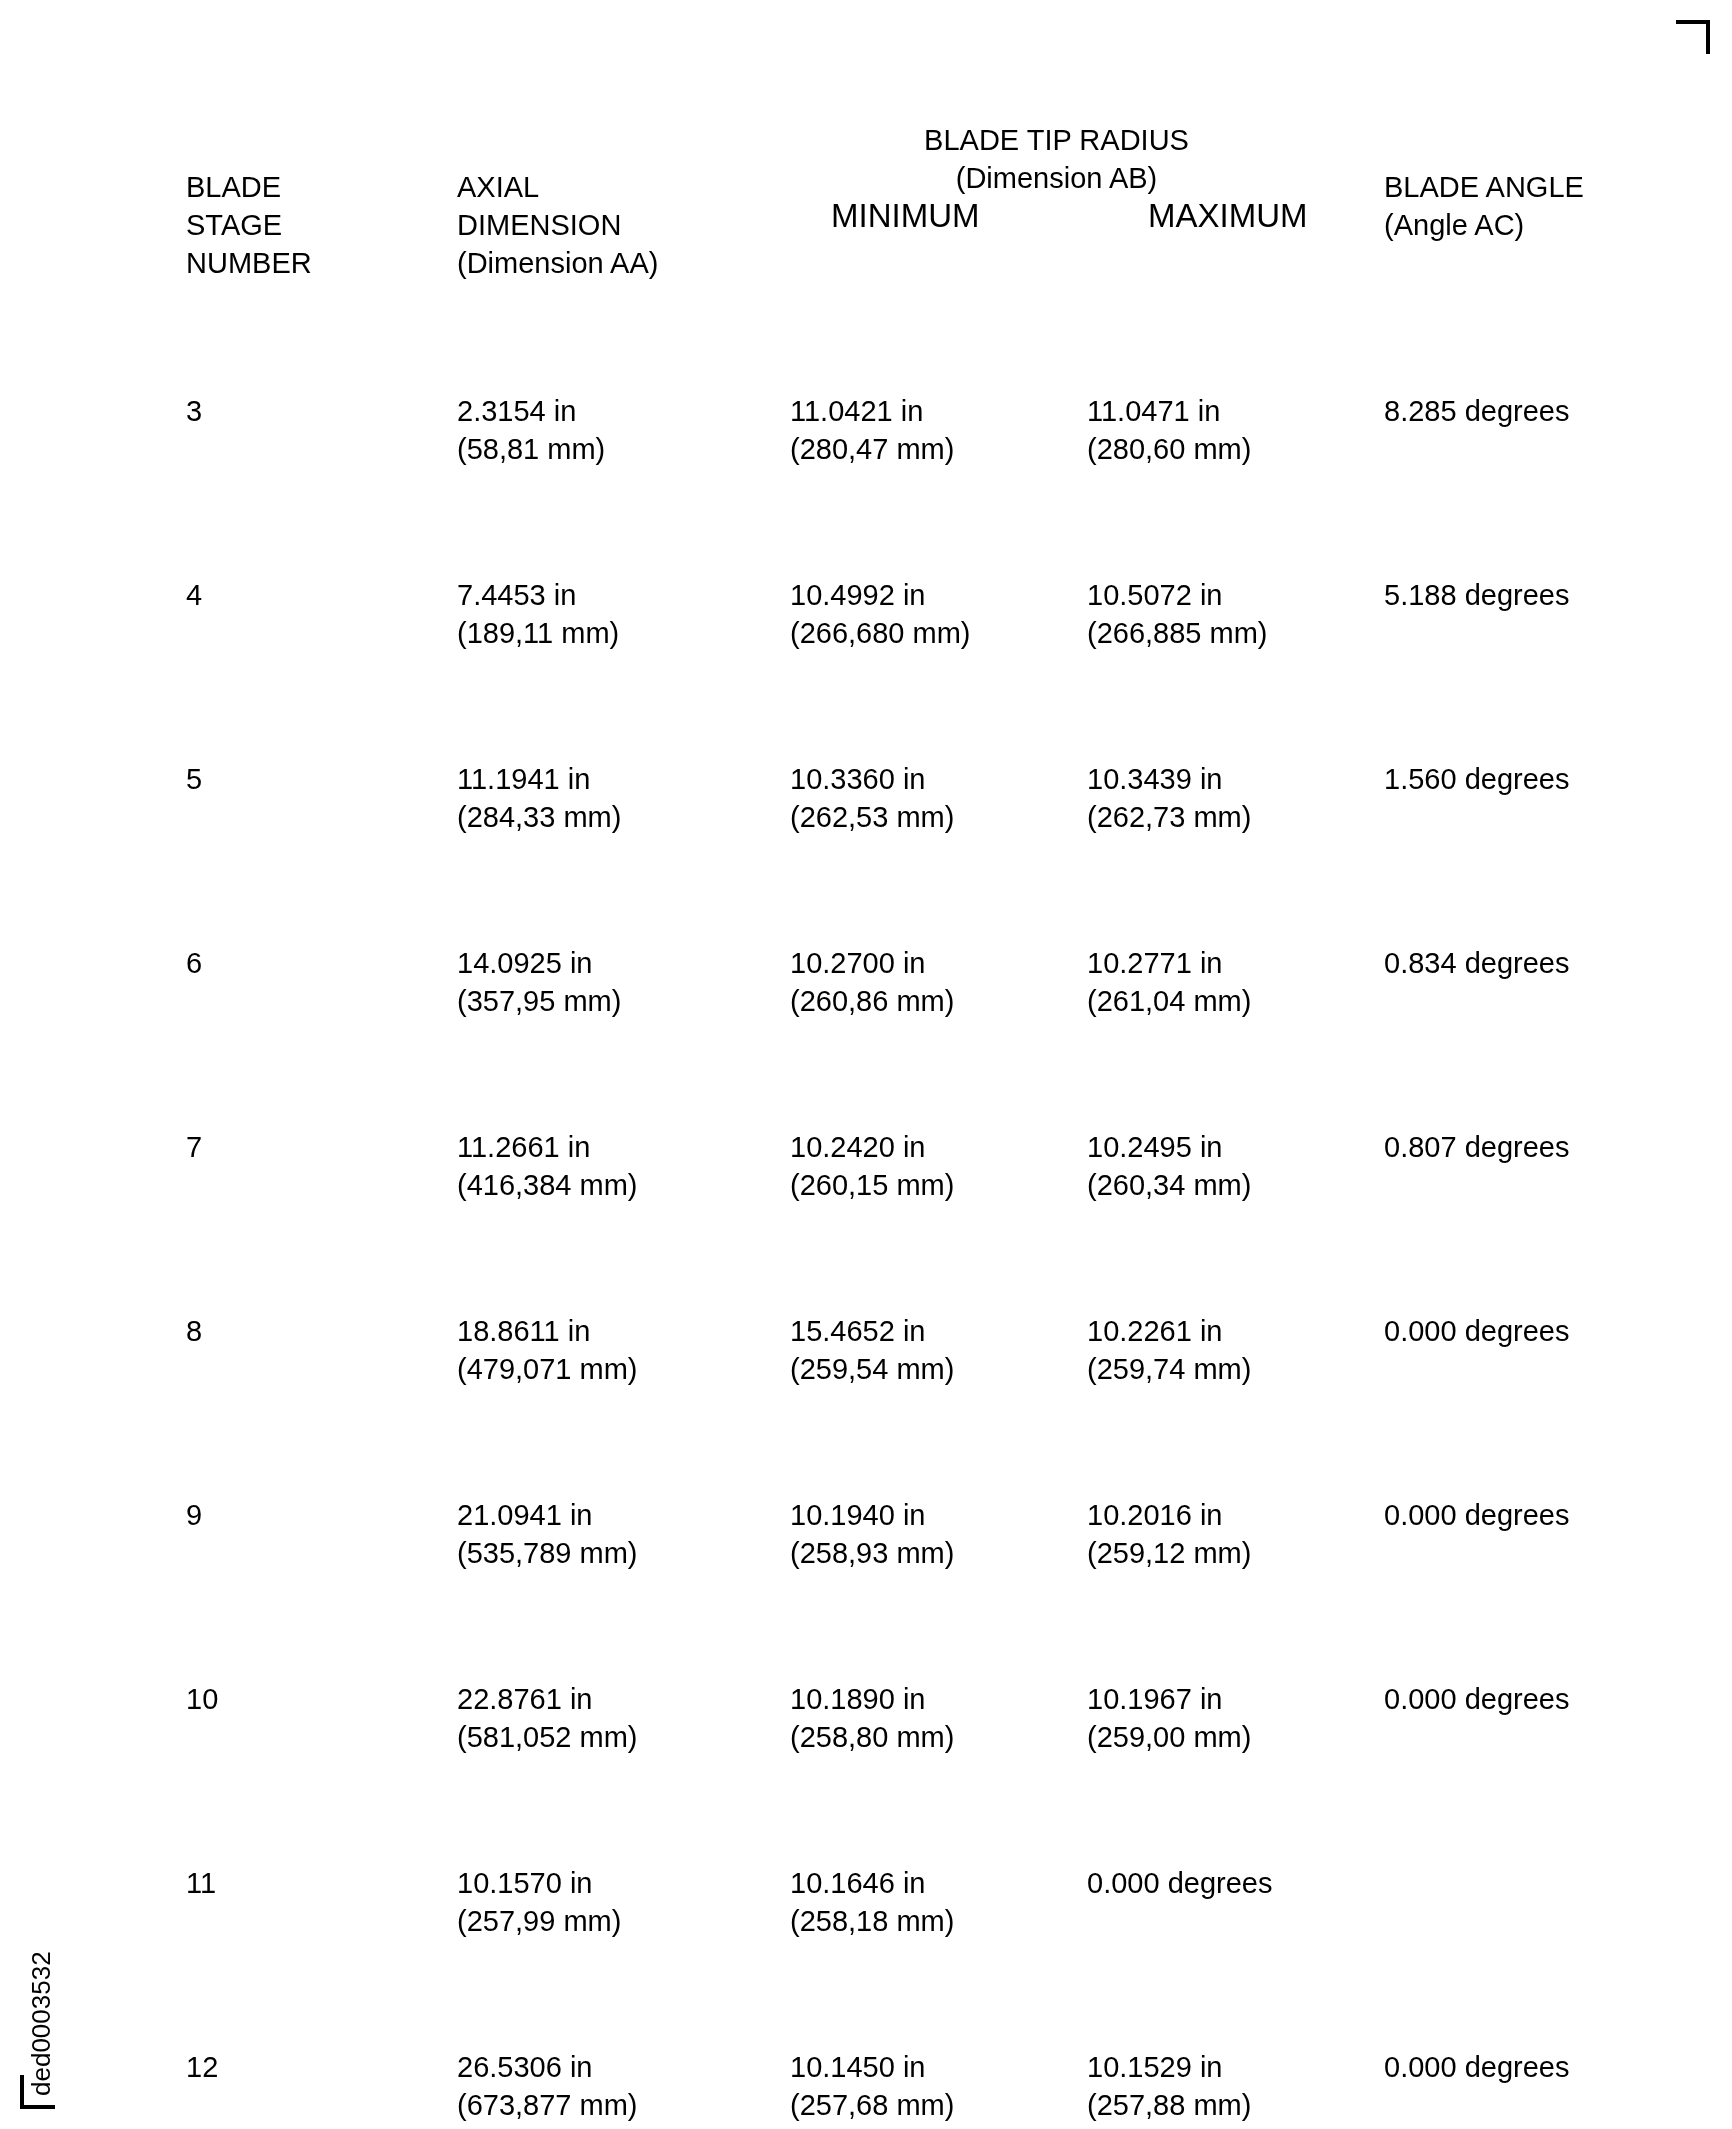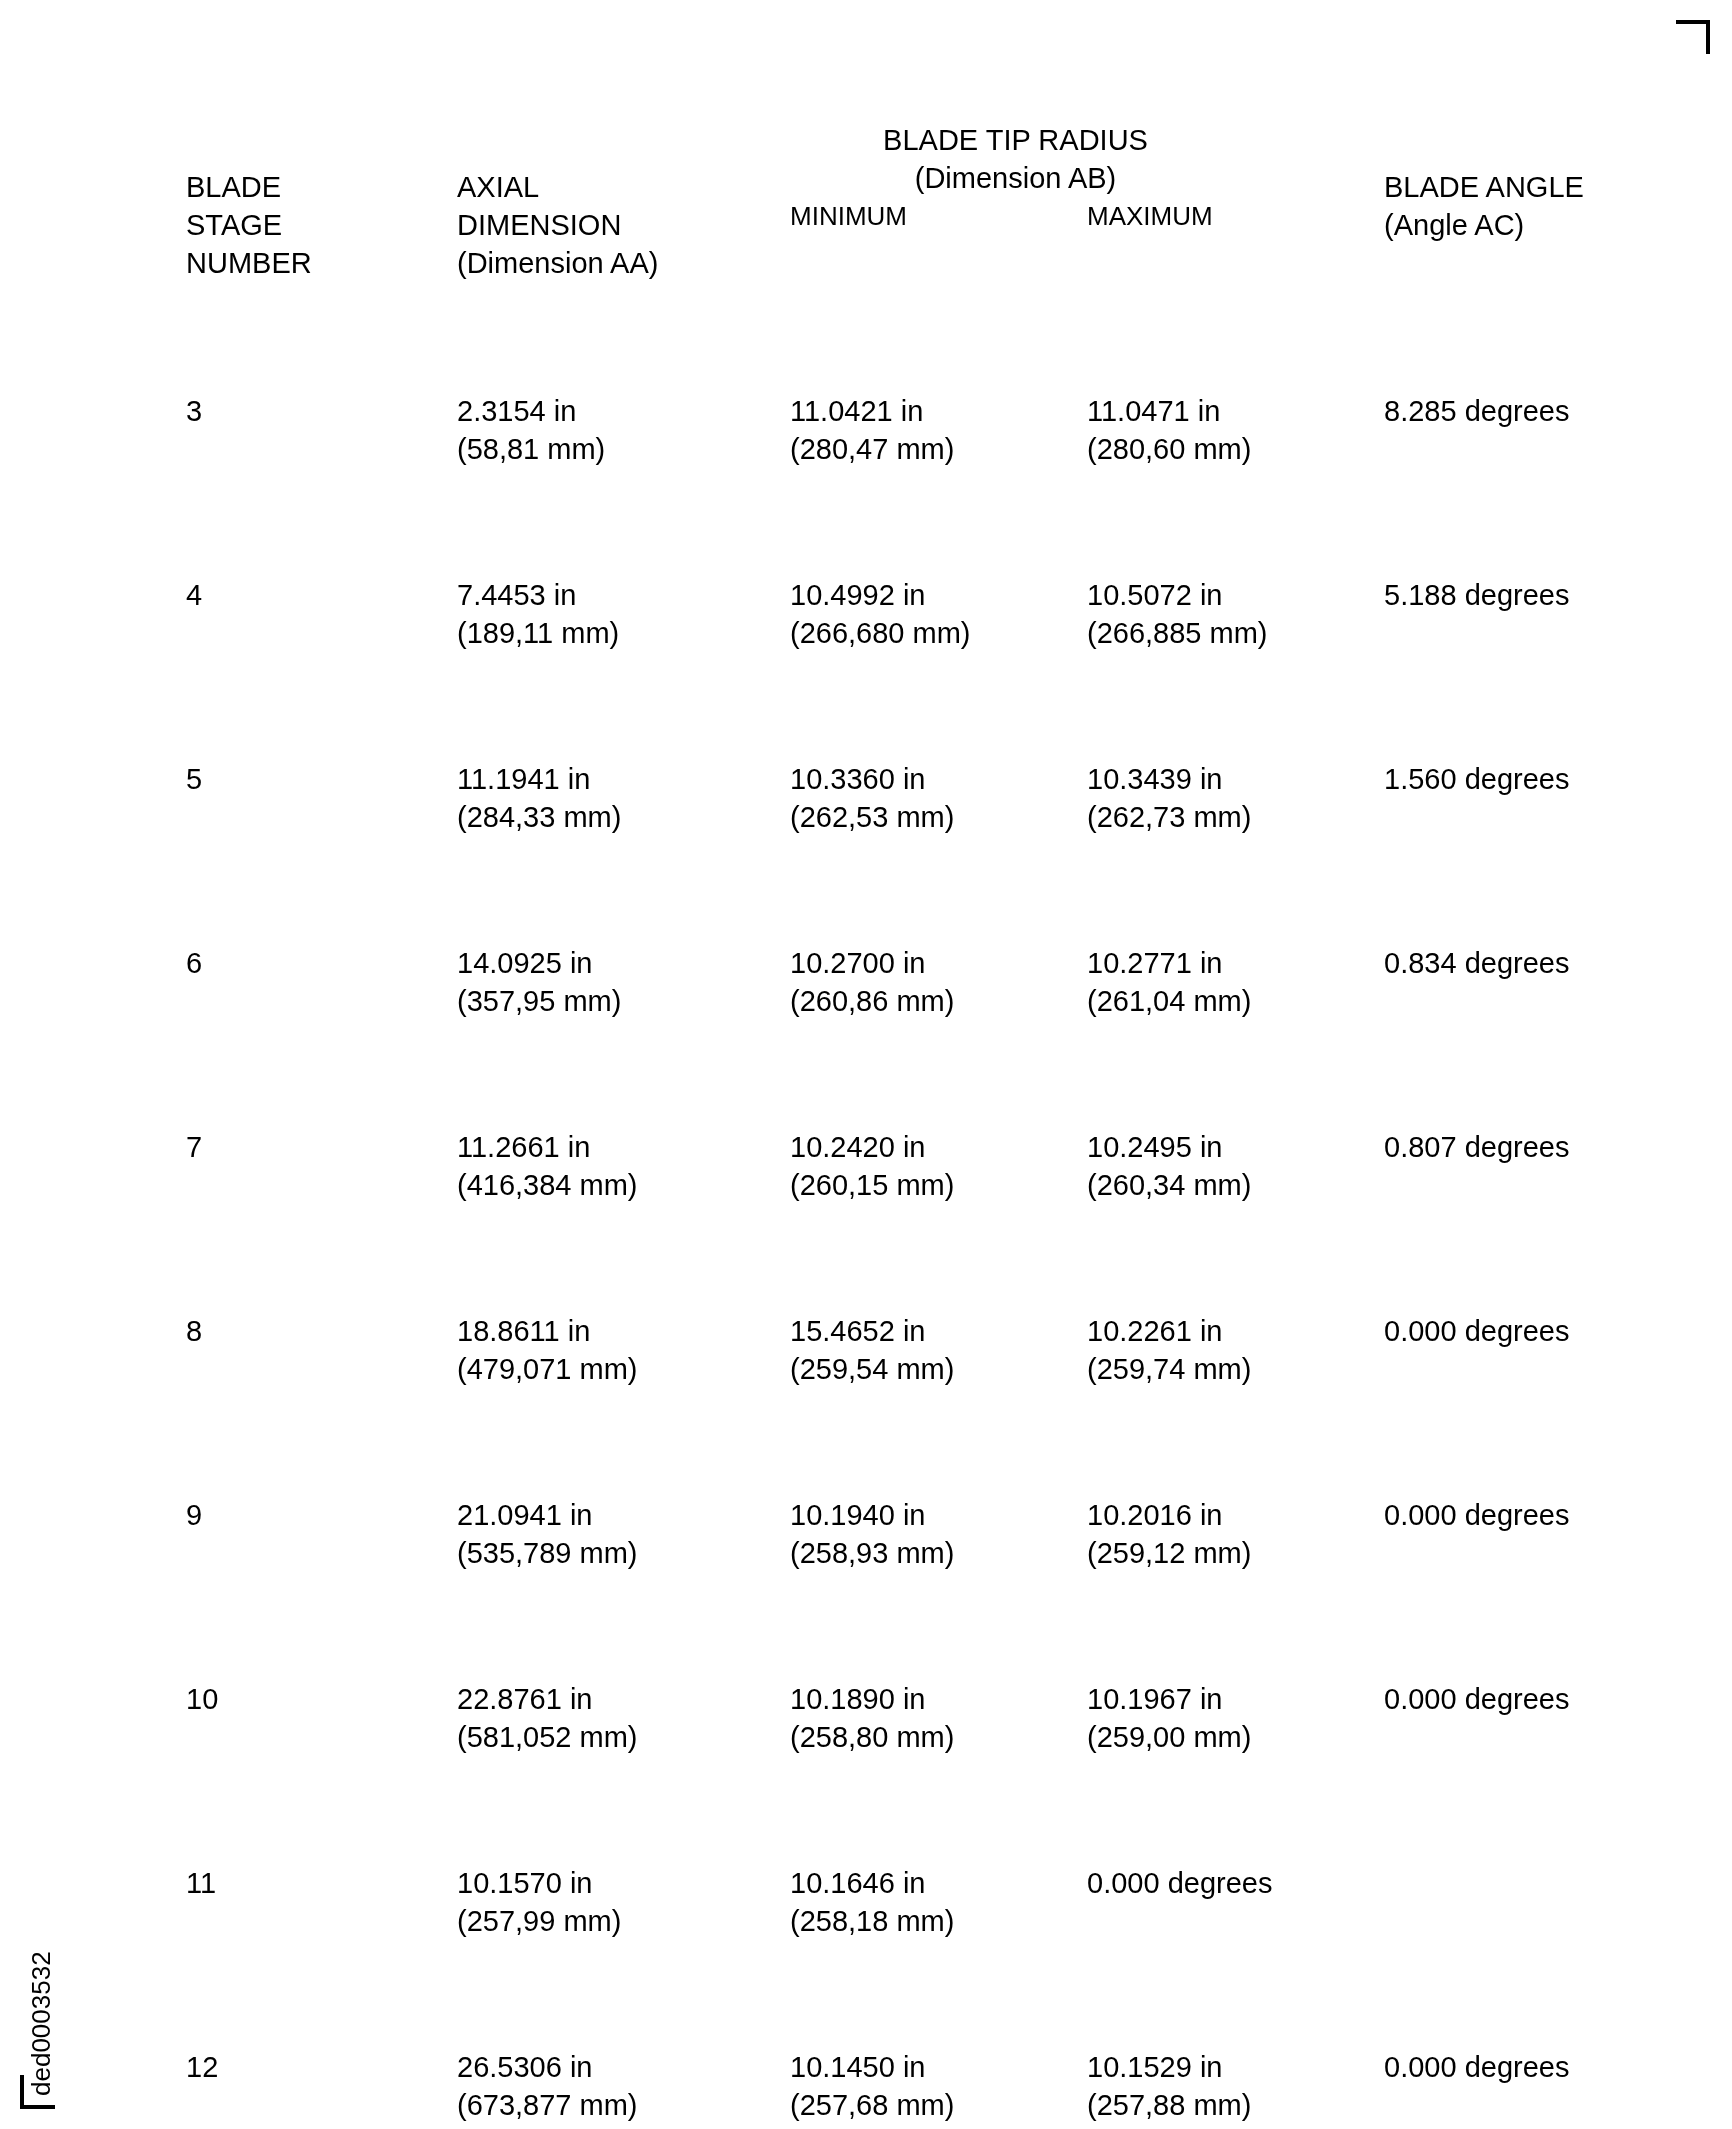--- a/index.html
+++ b/index.html
@@ -28,32 +28,34 @@
   }
   .cell {
     font-size: 29px;
     line-height: 38px;
     white-space: nowrap;
     margin-top: 47px;
   }
   
   .tip-group {
     grid-column: 3 / 5;
+    margin-left: 41px;
   }
   .tip-center {
     width: 451px;
     text-align: center;
     font-size: 29px;
     line-height: 38px;
   }
   .minmax {
     display: grid;
     grid-template-columns: 297px 1fr;
-    font-size: 26px;
+    font-size: 33px;
     line-height: 38px;
+    gap: 20px;
   }
   
   .rows {
     margin-top: 63px;
   }
   .trow {
     margin-bottom: 61px;
   }
   
   .corner-mark {

